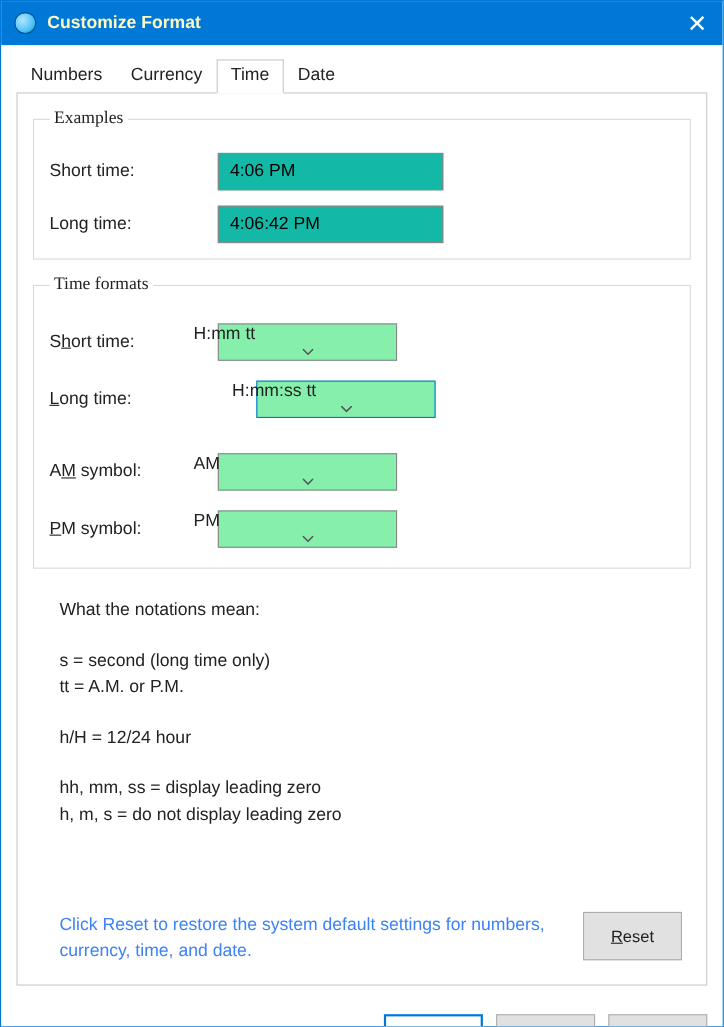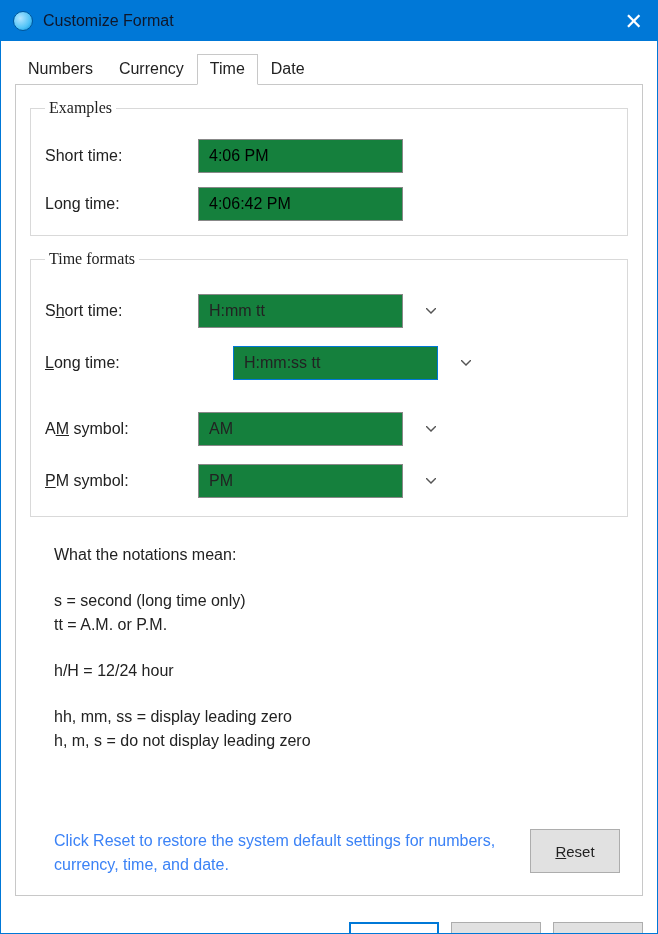--- a/index.html
+++ b/index.html
@@ -1,32 +1,32 @@
 <!DOCTYPE html>
 <html><head>
   <meta charset="utf-8">
   <style>
     * { box-sizing: border-box; margin: 0; padding: 0; font-family: "Segoe UI", Tahoma, sans-serif; }
     body { width: 658px; height: 934px; background: #fff; border: 1px solid #0078d7; overflow: hidden; }
     .titlebar { height: 40px; background: #0078d7; display: flex; align-items: center; padding: 0 12px; position: relative; }
     .titlebar-icon { width: 20px; height: 20px; border-radius: 50%; background: radial-gradient(circle at 35% 35%, #b3e5ff 0%, #4fc3f7 60%, #0288d1 100%); border: 1px solid #01579b; margin-right: 10px; display: flex; align-items: center; justify-content: center; }
-    .titlebar-title { color: #0f172a; font-size: 16px; font-weight: 400; }
+    .titlebar-title { color: #fef9c3; font-size: 16px; font-weight: 700; }
     .titlebar-close { position: absolute; right: 14px; top: 8px; color: #fff; font-size: 22px; font-weight: 200; cursor: pointer; }
     .tabstrip { display: flex; padding: 12px 14px 0 14px; border-bottom: none; }
     .tab { padding: 5px 12px 6px 12px; font-size: 16px; color: #222; cursor: pointer; border: 1px solid transparent; position: relative; top: 1px; }
     .tab.active { border: 1px solid #c8c8c8; border-bottom: 1px solid #fff; background: #fff; z-index: 2; }
     .content { padding: 0 14px 14px 14px; }
     .tabpage { border: 1px solid #c8c8c8; padding: 14px 14px 12px 14px; min-height: 812px; display: flex; flex-direction: column; }
     fieldset { border: 1px solid #d9d9d9; padding: 8px 14px 14px 14px; margin-bottom: 14px; }
     legend { font-size: 16px; padding: 0 4px; color: #222; font-family: Liberation Serif, serif; }
     .row { display: flex; align-items: center; margin-top: 14px; gap: 15px; }
     .row-label { width: 138px; font-size: 16px; color: #222; }
     .hotkey { text-decoration: underline; }
-    .display-box { width: 205px; height: 34px; border: 1px solid #888; padding: 0 10px; display: flex; align-items: center; font-size: 16px; background: #15803d; }
-    .combo { width: 205px; height: 34px; border: 1px solid #888; position: relative; background: #15803d; display: flex; align-items: center; cursor: pointer; }
+    .display-box { width: 205px; height: 34px; border: 1px solid #888; padding: 0 10px; display: flex; align-items: center; font-size: 16px; background: #14b8a6; }
+    .combo { width: 163px; height: 34px; border: 1px solid #888; position: relative; background: #86efac; display: flex; align-items: center; cursor: pointer; flex-direction: column; }
     .combo.focused { border: 1px solid #0078d7; margin-left: 35px; }
     .combo .combo-text { flex: 1; padding: 0 10px; font-size: 16px; color: #222; border: none; outline: none; background: transparent; }
     .combo .combo-caret { width: 26px; height: 100%; display: flex; align-items: center; justify-content: center; color: #555; font-size: 12px; }
     .formats fieldset { padding-bottom: 18px; }
     .formats .row { margin-top: 18px; }
     .gap { height: 14px; }
     .notation { padding: 12px 24px 4px 24px; font-size: 16px; color: #222; line-height: 1.5; }
     .notation p { margin: 0; }
     .blk { margin-bottom: 22px; }
     .reset-row { display: flex; align-items: flex-start; padding: 6px 8px 6px 24px; margin-top: auto; }

